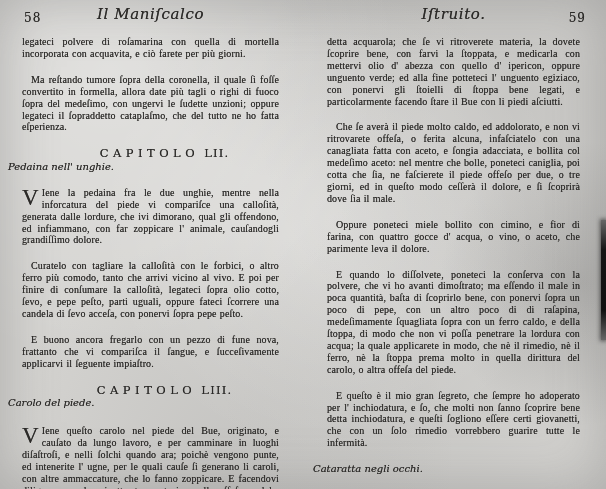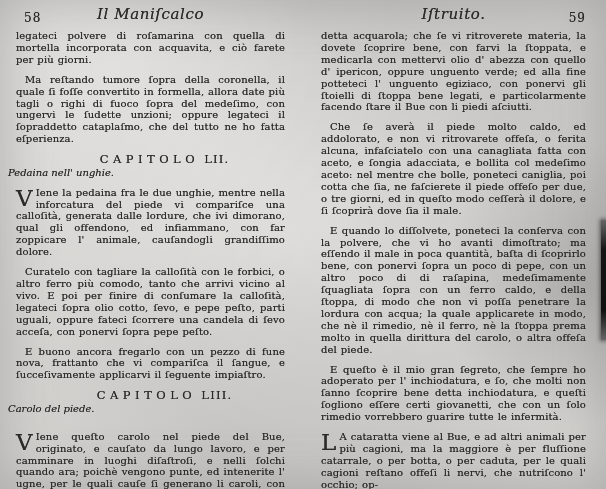--- a/index.html
+++ b/index.html
@@ -35,22 +35,22 @@
   .page-left  .pagenum { left:16px; }
   .page-right .pagenum { right:8px; }
   .runtitle {
     text-align:center; font-style:italic; font-size:15px;
     letter-spacing:0.6px; line-height:14px;
   }
 
   .ink { text-shadow:0 0 0.6px rgba(48,46,44,0.75); }
 
   p.body {
-    margin:8px; font-size:10px; line-height:11.9px;
-    text-align:justify; letter-spacing:0.12px; word-spacing:0.6px;
+    margin:14px; font-size:10px; line-height:11.9px;
+    text-align:justify; letter-spacing:0.12px; word-spacing:0.6px;font-family:Liberation Serif, serif;
   }
   p.ind { text-indent:9px; }
 
   .chap { text-align:center; font-size:11.5px; line-height:13.5px; margin:1px 0 0 0; white-space:nowrap; }
   .chap .w { letter-spacing:4.5px;margin-left:28px; }
   .chap .n { letter-spacing:1.2px; margin-left:5px; }
   .chapsub {
     text-align:left; font-style:italic; font-size:10px;
     line-height:12px; margin:0;
   }
@@ -100,22 +100,24 @@
   </div>
 
   <div class="page page-right ink">
     <div class="pagehead">
       <div class="runtitle">Iſtruito.</div>
       <span class="pagenum">59</span>
     </div>
 
     <p class="body">detta acquarola; che ſe vi ritroverete materia, la dovete ſcoprire bene, con farvi la ſtoppata, e medicarla con mettervi olio d' abezza con quello d' ipericon, oppure unguento verde; ed alla fine potteteci l' unguento egiziaco, con ponervi gli ſtoielli di ſtoppa bene legati, e particolarmente facendo ſtare il Bue con li piedi aſciutti.</p>
     <p class="body ind">Che ſe averà il piede molto caldo, ed addolorato, e non vi ritrovarete offeſa, o ferita alcuna, infaſciatelo con una canagliata fatta con aceto, e ſongia adacciata, e bollita col medeſimo aceto: nel mentre che bolle, poneteci caniglia, poi cotta che ſia, ne faſcierete il piede offeſo per due, o tre giorni, ed in queſto modo ceſſerà il dolore, e ſi ſcoprirà dove ſia il male.</p>
+    <p class="body ind">Oppure poneteci miele bollito con cimino, e fior di farina, con quattro gocce d' acqua, o vino, o aceto, che parimente leva il dolore.</p>
     <p class="body ind">E quando lo diſſolvete, poneteci la conſerva con la polvere, che vi ho avanti dimoſtrato; ma eſſendo il male in poca quantità, baſta di ſcoprirlo bene, con ponervi ſopra un poco di pepe, con un altro poco di di raſapina, medeſimamente ſquagliata ſopra con un ferro caldo, e della ſtoppa, di modo che non vi poſſa penetrare la lordura con acqua; la quale applicarete in modo, che nè il rimedio, nè il ferro, nè la ſtoppa prema molto in quella dirittura del carolo, o altra offeſa del piede.</p>
     <p class="body ind">E queſto è il mio gran ſegreto, che ſempre ho adoperato per l' inchiodatura, e ſo, che molti non ſanno ſcoprire bene detta inchiodatura, e queſti ſogliono eſſere certi giovanetti, che con un ſolo rimedio vorrebbero guarire tutte le infermità.</p>
 
+    <div class="chapsub gap">Cataratta negli occhi.</div>
 
     <p class="body">
       <span class="dropcap">L</span><span>A cataratta viene al Bue, e ad altri animali per più cagioni, ma la maggiore è per fluſſione catarrale, o per botta, o per caduta, per le quali cagioni reſtano offeſi li nervi, che nutriſcono l' occhio; op-</span>
     </p>
 
   </div>
 </div>
 
 </body></html>

